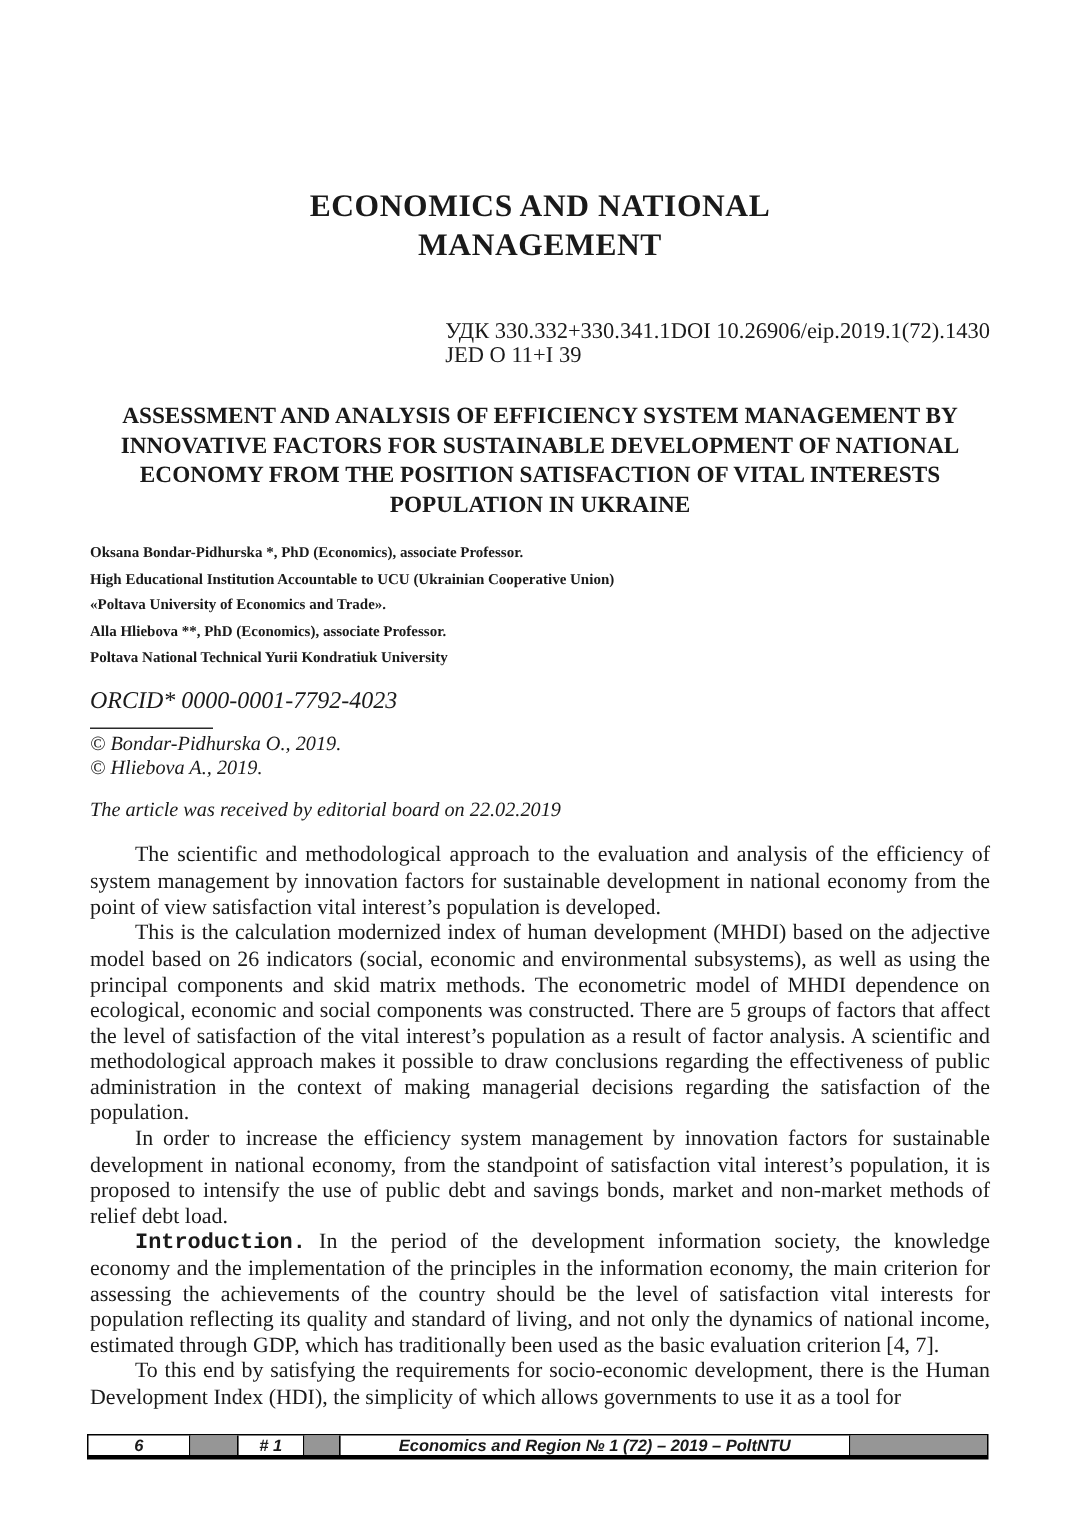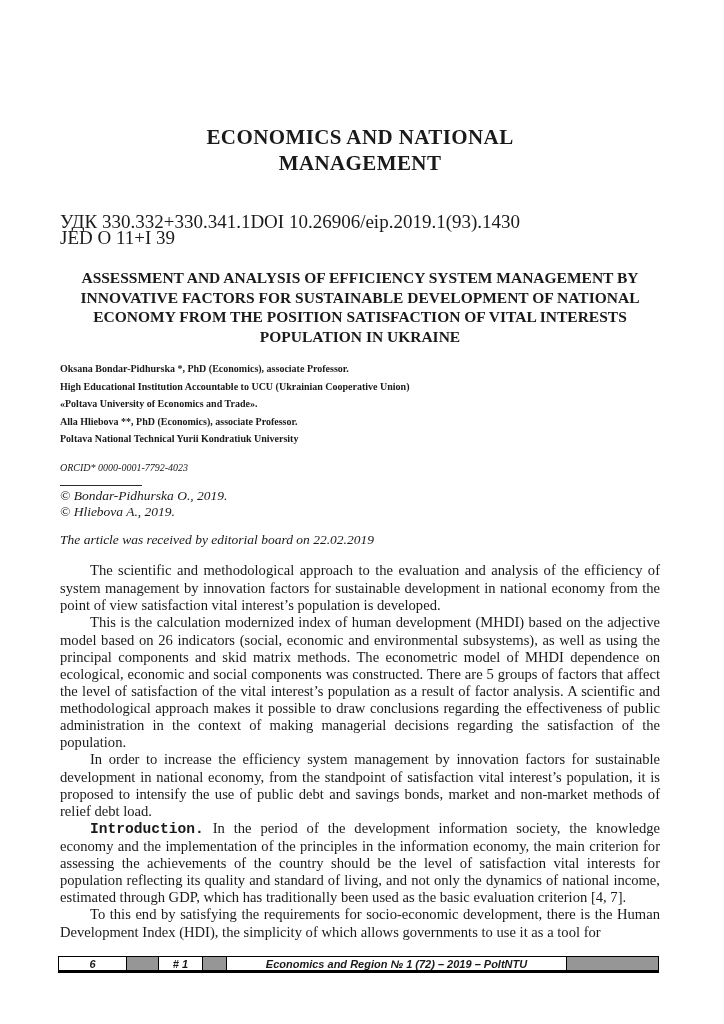--- a/index.html
+++ b/index.html
@@ -20,43 +20,43 @@
     margin-top: 112px;
     text-align: center;
     font-size: 21px;
     font-weight: bold;
     line-height: 26px;
     letter-spacing: 0.4px;
   }
   .meta-row {
     margin-top: 38px;
     display: flex;
-    justify-content: flex-start;
-    font-size: 19px;
+    justify-content: flex-end;
+    font-size: 15px;
     line-height: 15.5px;
   }
   .meta-left div { white-space: nowrap; }
   .meta-right { white-space: nowrap; }
   .article-title {
     margin-top: 23px;
     text-align: center;
     font-size: 15.5px;
     font-weight: bold;
     line-height: 19.5px;
   }
   .authors {
     margin-top: 14px;
     font-size: 10px;
     font-weight: bold;
     line-height: 17.5px;
   }
   .orcid-block {
     margin-top: 12px;
     font-style: italic;
-    font-size: 10px;
+    font-size: 16px;
     line-height: 15.5px;
   }
   .copyright-rule {
     margin-top: 10px;
     width: 82px;
     border: none;
     border-top: 1.5px solid #2a2a2a;
   }
   .copyright-block {
     margin-top: 2px;
@@ -118,21 +118,21 @@
   <div class="journal-header">
     <div>ECONOMICS AND NATIONAL</div>
     <div>MANAGEMENT</div>
   </div>
 
   <div class="meta-row">
     <div class="meta-left">
       <div>УДК 330.332+330.341.1</div>
       <div>JED O 11+I 39</div>
     </div>
-    <div class="meta-right">DOI 10.26906/eip.2019.1(93).1430</div>
+    <div class="meta-right">DOI 10.26906/eip.2019.1(72).1430</div>
   </div>
 
   <div class="article-title">ASSESSMENT AND ANALYSIS OF EFFICIENCY SYSTEM MANAGEMENT BY INNOVATIVE FACTORS FOR SUSTAINABLE DEVELOPMENT OF NATIONAL ECONOMY FROM THE POSITION SATISFACTION OF VITAL INTERESTS POPULATION IN UKRAINE</div>
 
   <div class="authors">
     <div>Oksana Bondar-Pidhurska *, PhD (Economics), associate Professor.</div>
     <div>High Educational Institution Accountable to UCU (Ukrainian Cooperative Union)</div>
     <div>«Poltava University of Economics and Trade».</div>
     <div>Alla Hliebova **, PhD (Economics), associate Professor.</div>
     <div>Poltava National Technical Yurii Kondratiuk University</div>

